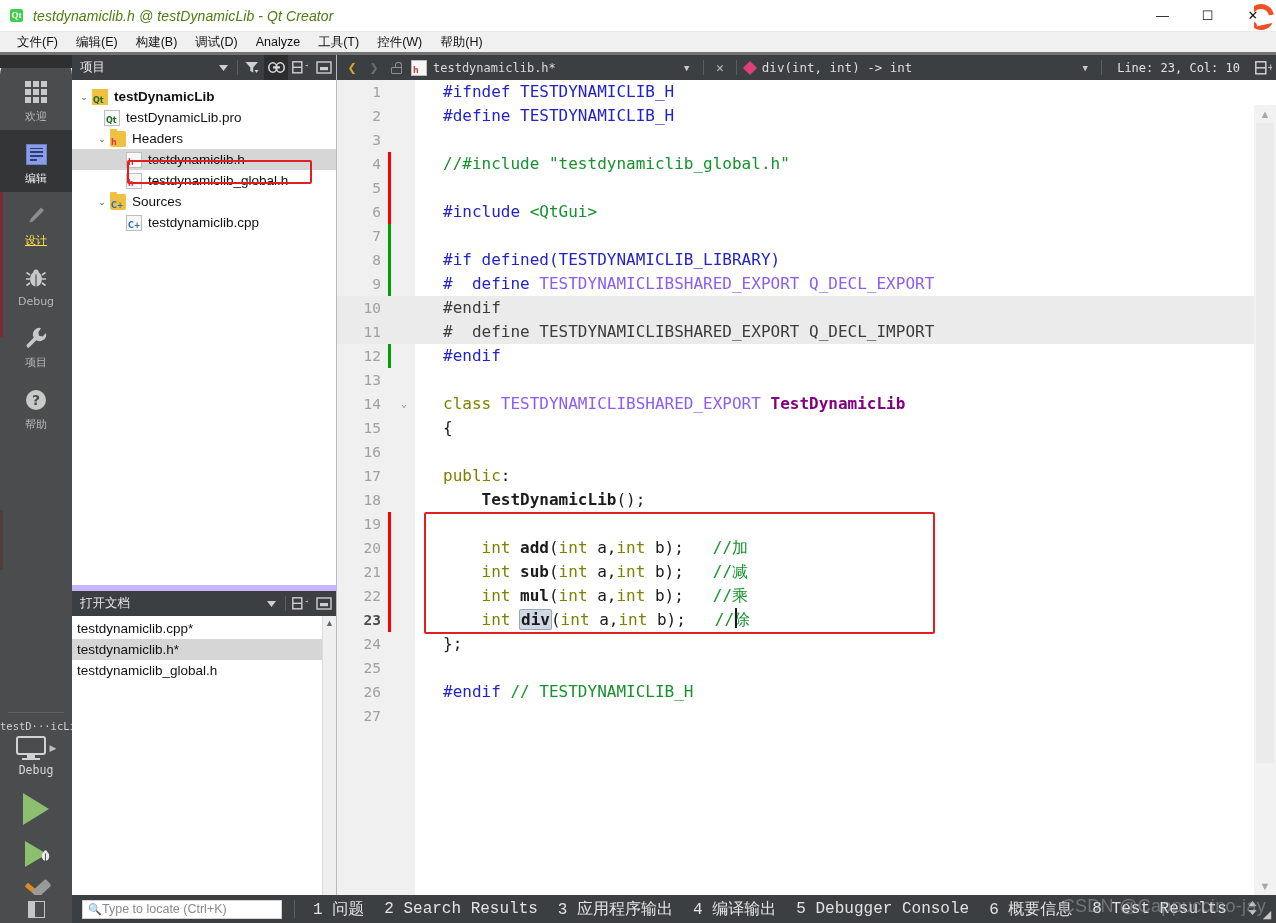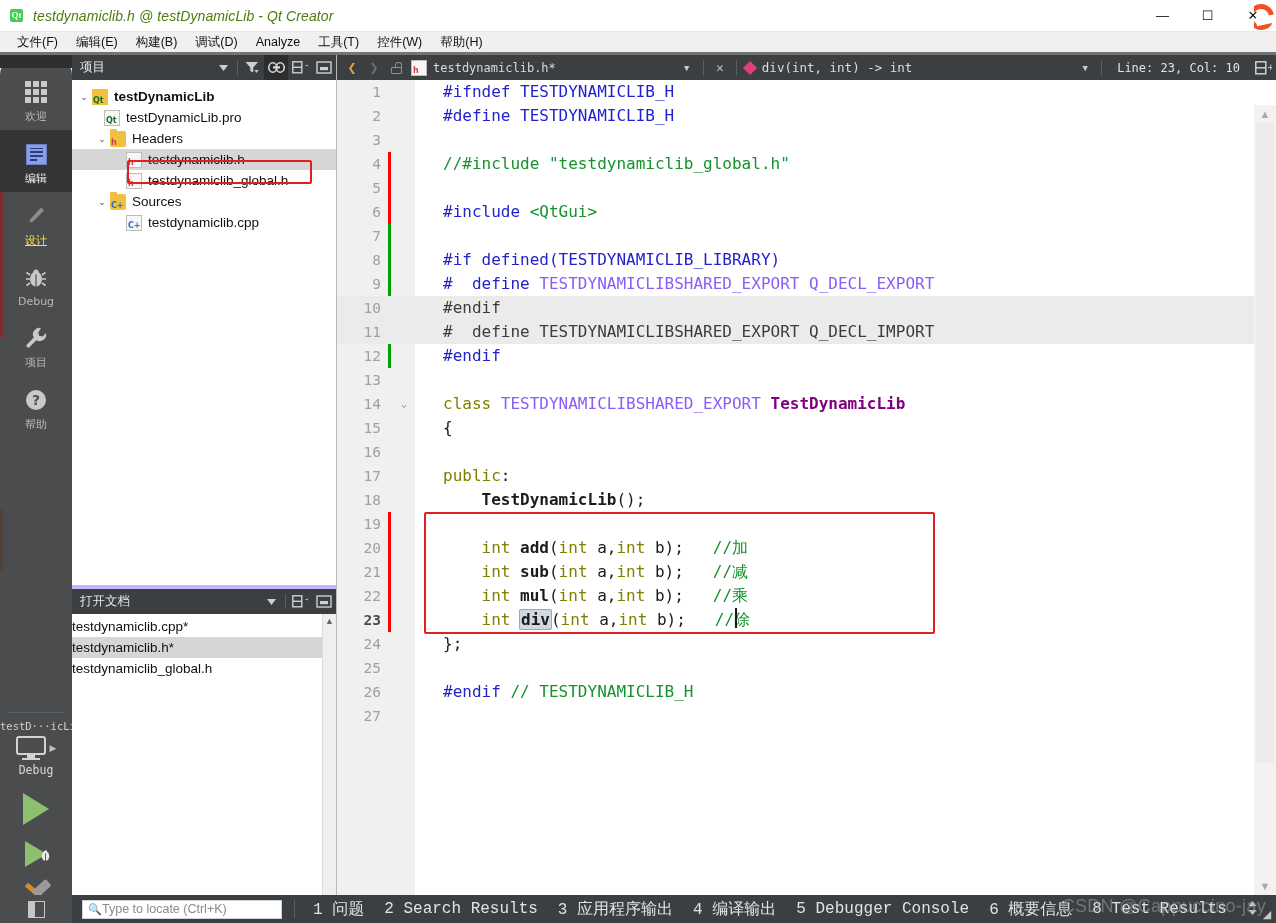--- a/index.html
+++ b/index.html
@@ -201,24 +201,24 @@
   .trow .nm.bold { font-weight: bold; }
   .hl-box {
     position: absolute; border: 2px solid #e02020; border-radius: 2px;
     pointer-events: none;
   }
 
   
   .docspanel {
     position: absolute; top: 585px; left: 72px; width: 265px; height: 310px;
     background: #ffffff; border-right: 1px solid #b9b9b9;
-    border-top: 4px solid #c4b5fd;
+    border-top: 6px solid #c4b5fd;
   }
   .doclist { font-size: 13.5px; color: #111; padding-top: 2px; }
-  .docrow { height: 21px; display: flex; align-items: center; }
+  .docrow { height: 21px; display: flex; align-items: center; padding-left: 5px; }
   .docrow.sel { background: #d6d6d6; }
   .docscroll {
     position: absolute; right: 0; top: 25px; width: 14px; bottom: 0;
     background: #efefef; border-left: 1px solid #dcdcdc;
   }
   .docscroll .up { text-align: center; font-size: 9px; color: #666; padding-top: 2px; }
 
   
   .editorwrap {
     position: absolute; top: 55px; left: 337px; right: 0; bottom: 28px;

